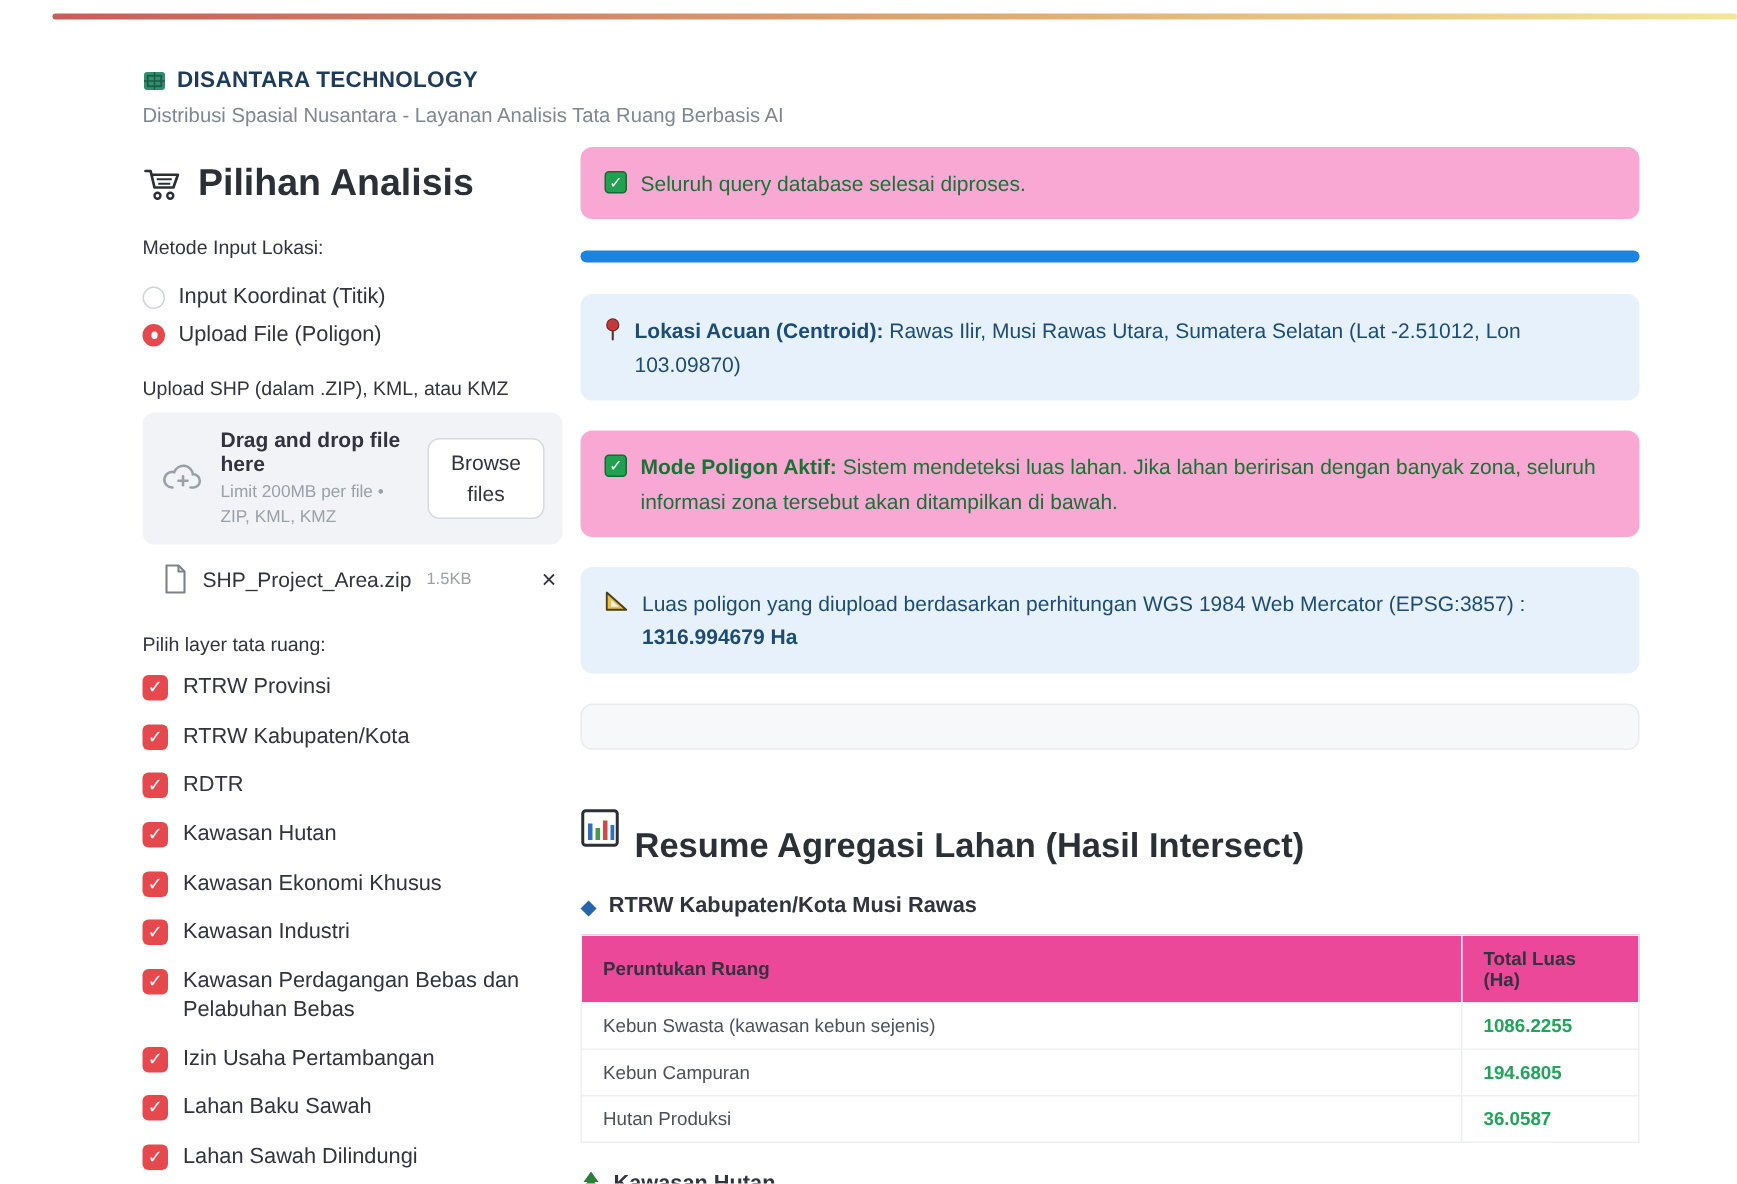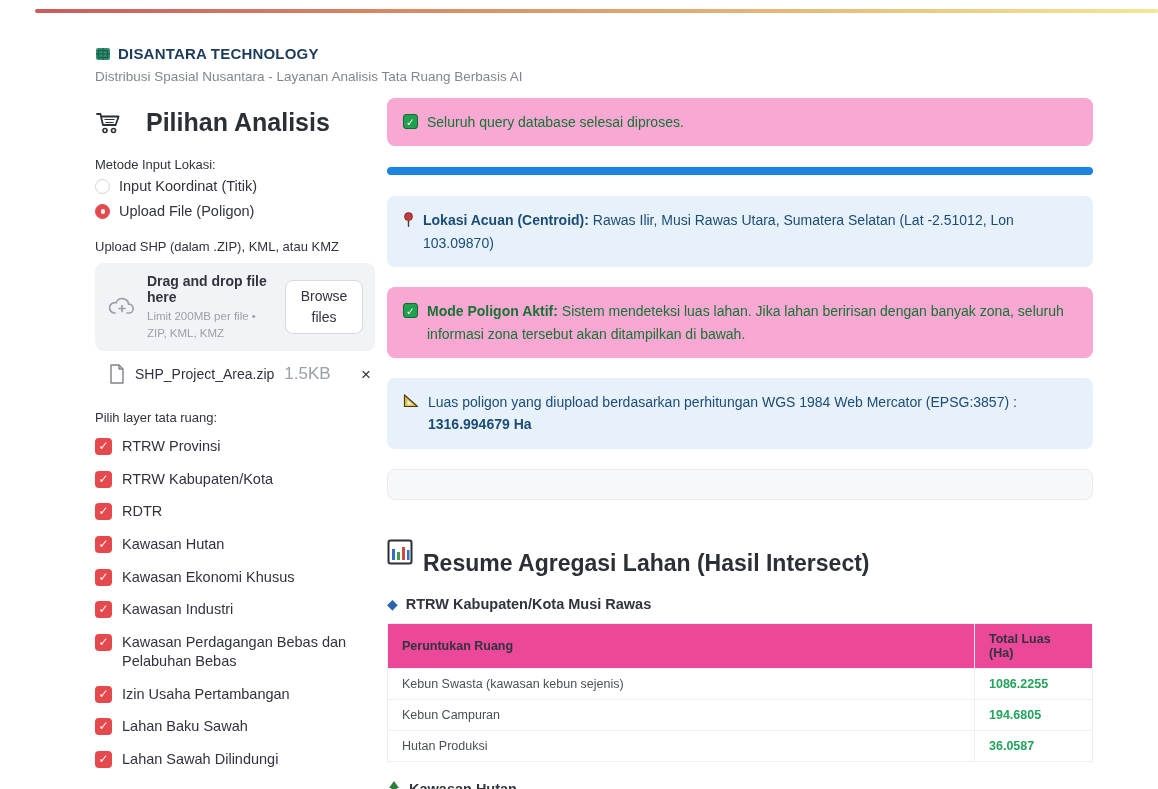--- a/index.html
+++ b/index.html
@@ -15,42 +15,42 @@
   
   .brand-row { display:flex; align-items:center; gap:7px; }
   .brand-name { font-size:15px; font-weight:bold; color:#1d3b5a; letter-spacing:.2px; }
   .tagline { margin-top:7px; font-size:13.5px; color:#808691; }
 
   .columns { display:flex; gap:12px; margin-top:14px; }
   .sidebar { width:280px; flex:none; }
   .main { width:706px; flex:none; }
 
   
-  .side-title { display:flex; align-items:center; gap:24px; margin-top:10px; }
+  .side-title { display:flex; align-items:center; gap:10px; margin-top:10px; }
   .side-title span.t { font-size:25px; font-weight:bold; color:#2b2f36; }
   .small-label { font-size:13px; color:#31333f; margin-top:20px; }
-  .radio-group { margin-top:6px; display:flex; flex-direction:column; gap:9px; }
+  .radio-group { margin-top:18px; display:flex; flex-direction:column; gap:9px; }
   .radio-row { display:flex; align-items:center; gap:9px; cursor:pointer; }
   .radio { width:15px; height:15px; border-radius:50%; background:#fff; border:1.5px solid #cfd4dc; flex:none; position:relative; }
   .radio.sel { background:#e5484d; border-color:#e5484d; }
   .radio.sel::after { content:""; position:absolute; left:4.5px; top:4.5px; width:4.5px; height:4.5px; border-radius:50%; background:#fff; }
   .radio-label { font-size:14.5px; }
 
   .dropzone { margin-top:9px; background:#f2f3f6; border-radius:8px; padding:10px 12px;
     display:flex; align-items:center; gap:10px; }
   .dz-texts { flex:1; }
   .dz-title { font-size:14px; color:#31333f; font-weight:600; }
   .dz-hint { font-size:11.5px; color:#9aa0a8; margin-top:3px; line-height:1.45; }
   .browse-btn { background:#ffffff; border:1px solid #d6dae1; border-radius:8px; width:78px;
     padding:5px 1px; font-size:14px; color:#31333f; text-align:center; line-height:1.5; cursor:pointer;
     font-family:inherit; }
 
   .file-row { margin-top:13px; display:flex; align-items:center; gap:10px; padding:0 4px 0 14px; }
   .file-name { font-size:14px; color:#31333f; }
-  .file-size { font-size:17px; color:#9aa0a8; }
+  .file-size { font-size:11px; color:#9aa0a8; }
   .file-clear { margin-left:auto; font-size:17px; color:#31333f; cursor:pointer; line-height:1; background:none; border:none; font-family:inherit; }
 
   .layer-list { margin-top:12px; display:flex; flex-direction:column; gap:13px; }
   .cb-row { display:flex; align-items:flex-start; gap:10px; cursor:pointer; }
   .checkbox { width:17px; height:17px; border-radius:4px; background:#e5484d; flex:none; position:relative; margin-top:1px; }
   .checkbox::after { content:"✓"; position:absolute; left:0; top:0; width:17px; height:17px;
     color:#fff; font-size:12px; font-weight:bold; text-align:center; line-height:17px; }
   .cb-label { font-size:14.5px; line-height:1.35; }
 
   

